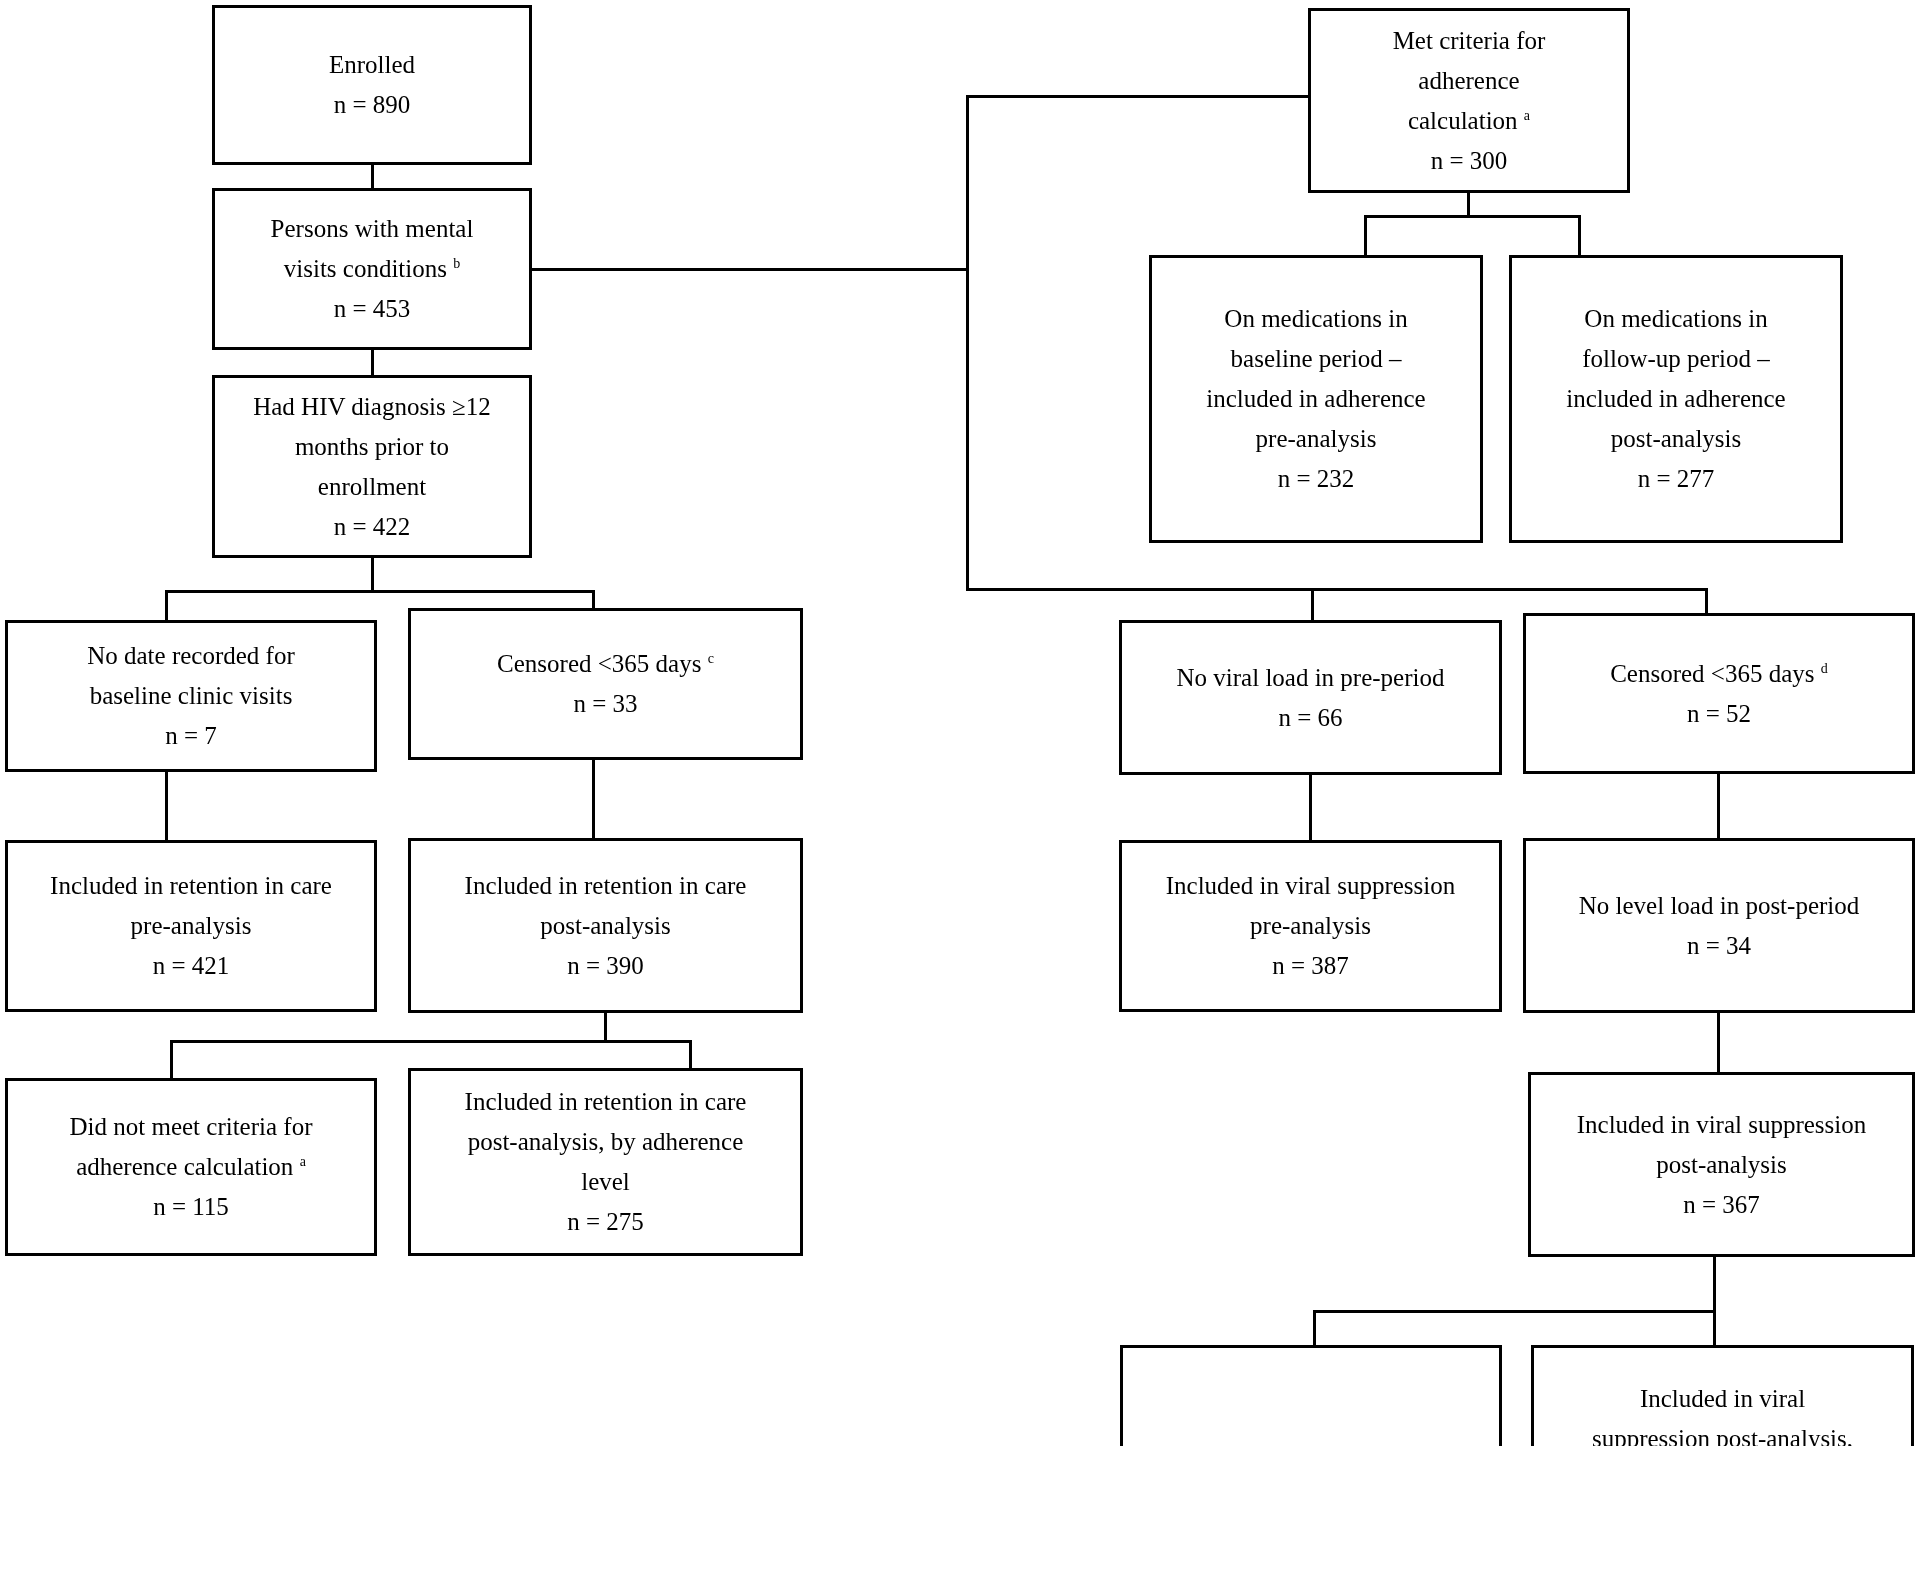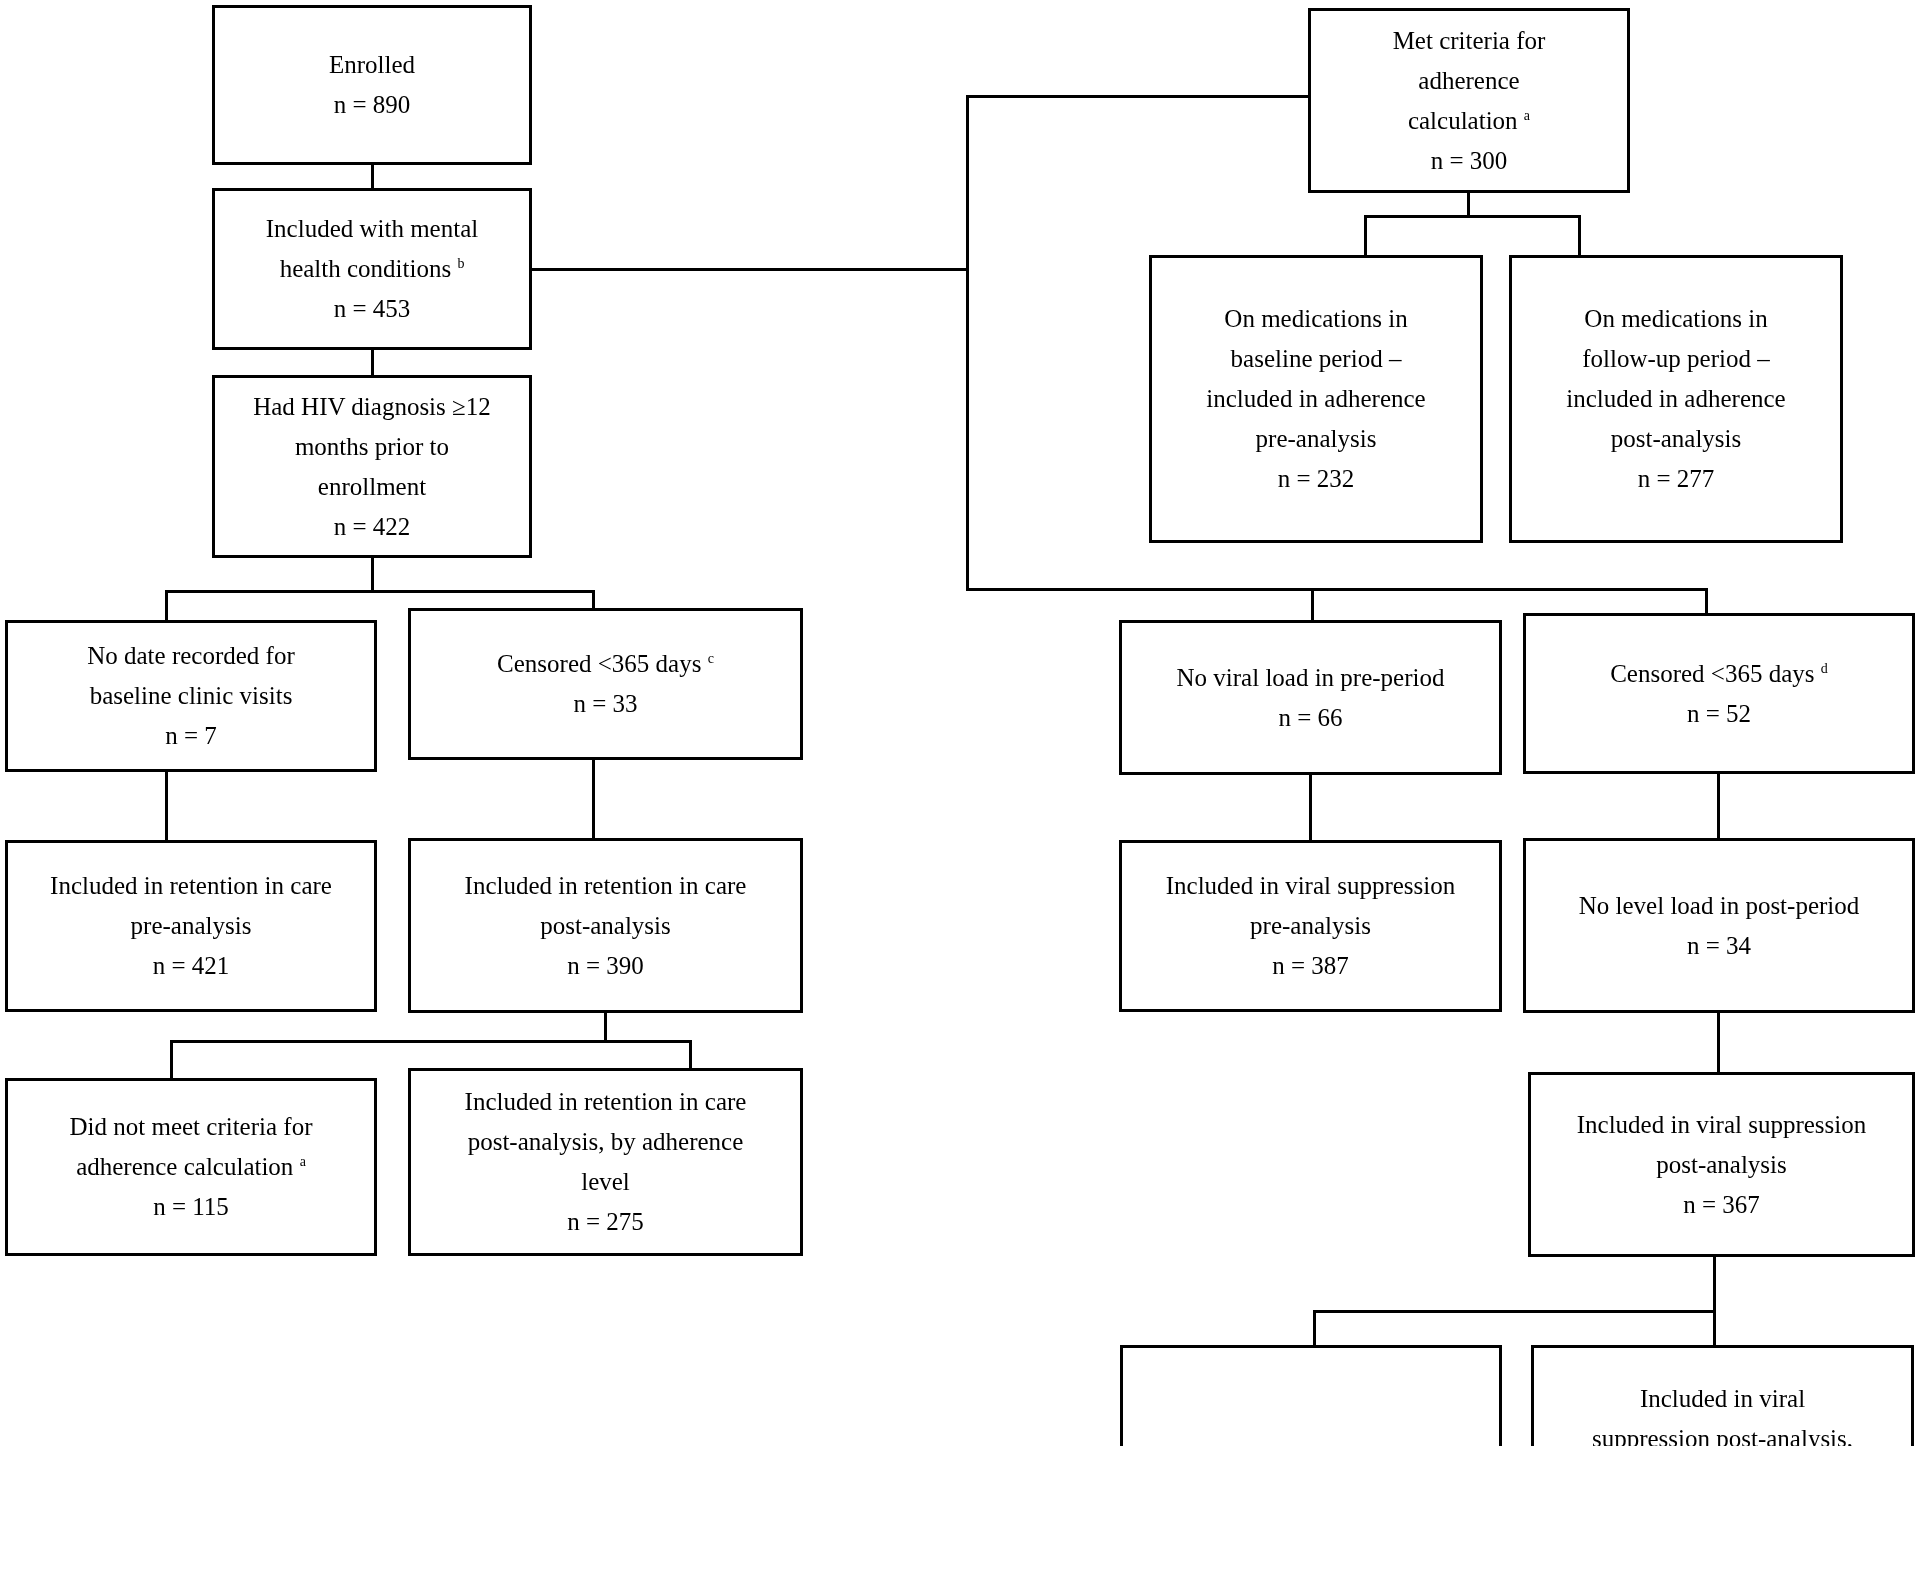--- a/index.html
+++ b/index.html
@@ -45,21 +45,21 @@
 <body>
 
 <div id="stage">
 
   <div class="box" style="left:212px;top:5px;width:320px;height:160px">
     <div class="bt"><span>Enrolled</span><sup class="sup"></sup></div>
     <div class="bn">n = 890</div>
   </div>
 
   <div class="box" style="left:212px;top:188px;width:320px;height:162px">
-    <div class="bt" style="max-width:245px"><span>Included with mental health conditions </span><sup class="sup">b</sup></div>
+    <div class="bt" style="max-width:245px"><span>Persons with mental visits conditions </span><sup class="sup">b</sup></div>
     <div class="bn">n = 453</div>
   </div>
 
   <div class="box" style="left:212px;top:375px;width:320px;height:183px">
     <div class="bt" style="max-width:245px"><span>Had HIV diagnosis ≥12 months prior to enrollment</span><sup class="sup"></sup></div>
     <div class="bn">n = 422</div>
   </div>
 
   <div class="box" style="left:5px;top:620px;width:372px;height:152px">
     <div class="bt" style="max-width:265px"><span>No date recorded for baseline clinic visits</span><sup class="sup"></sup></div>

